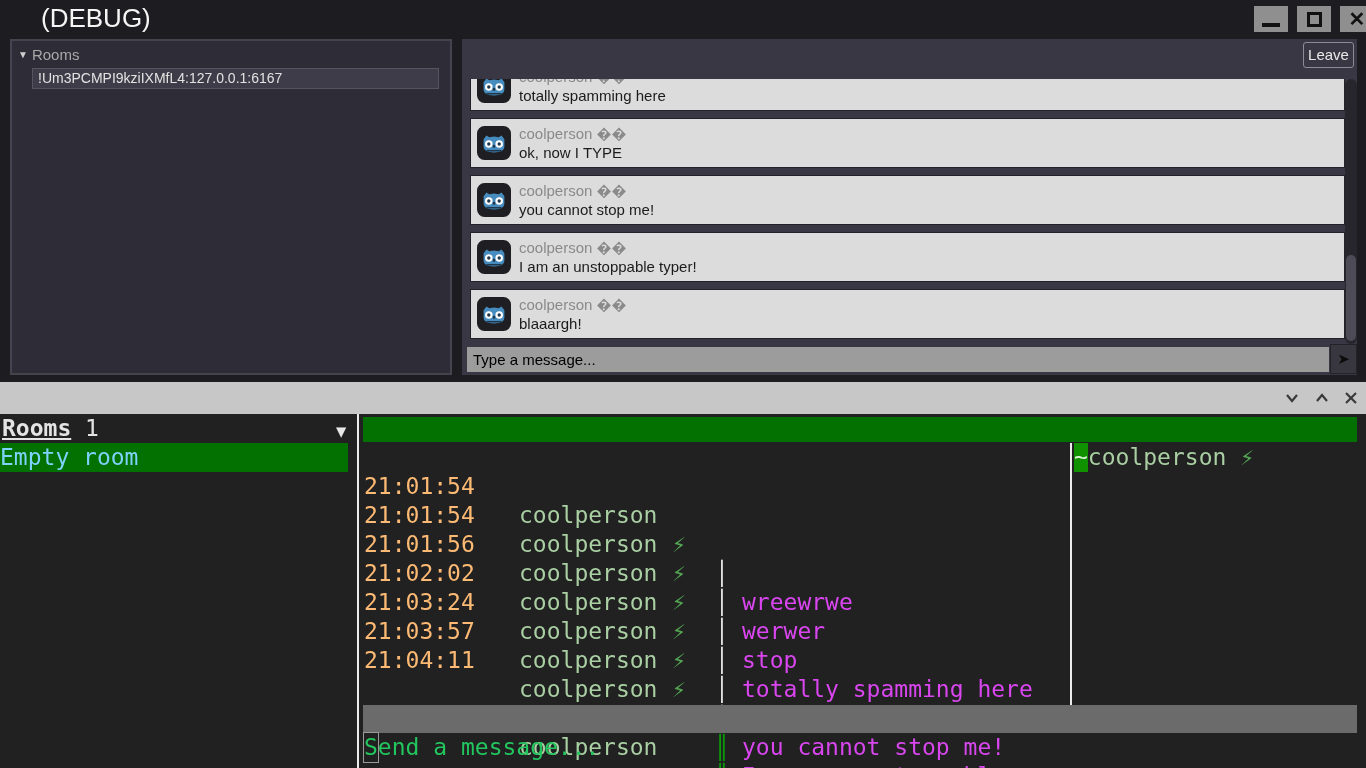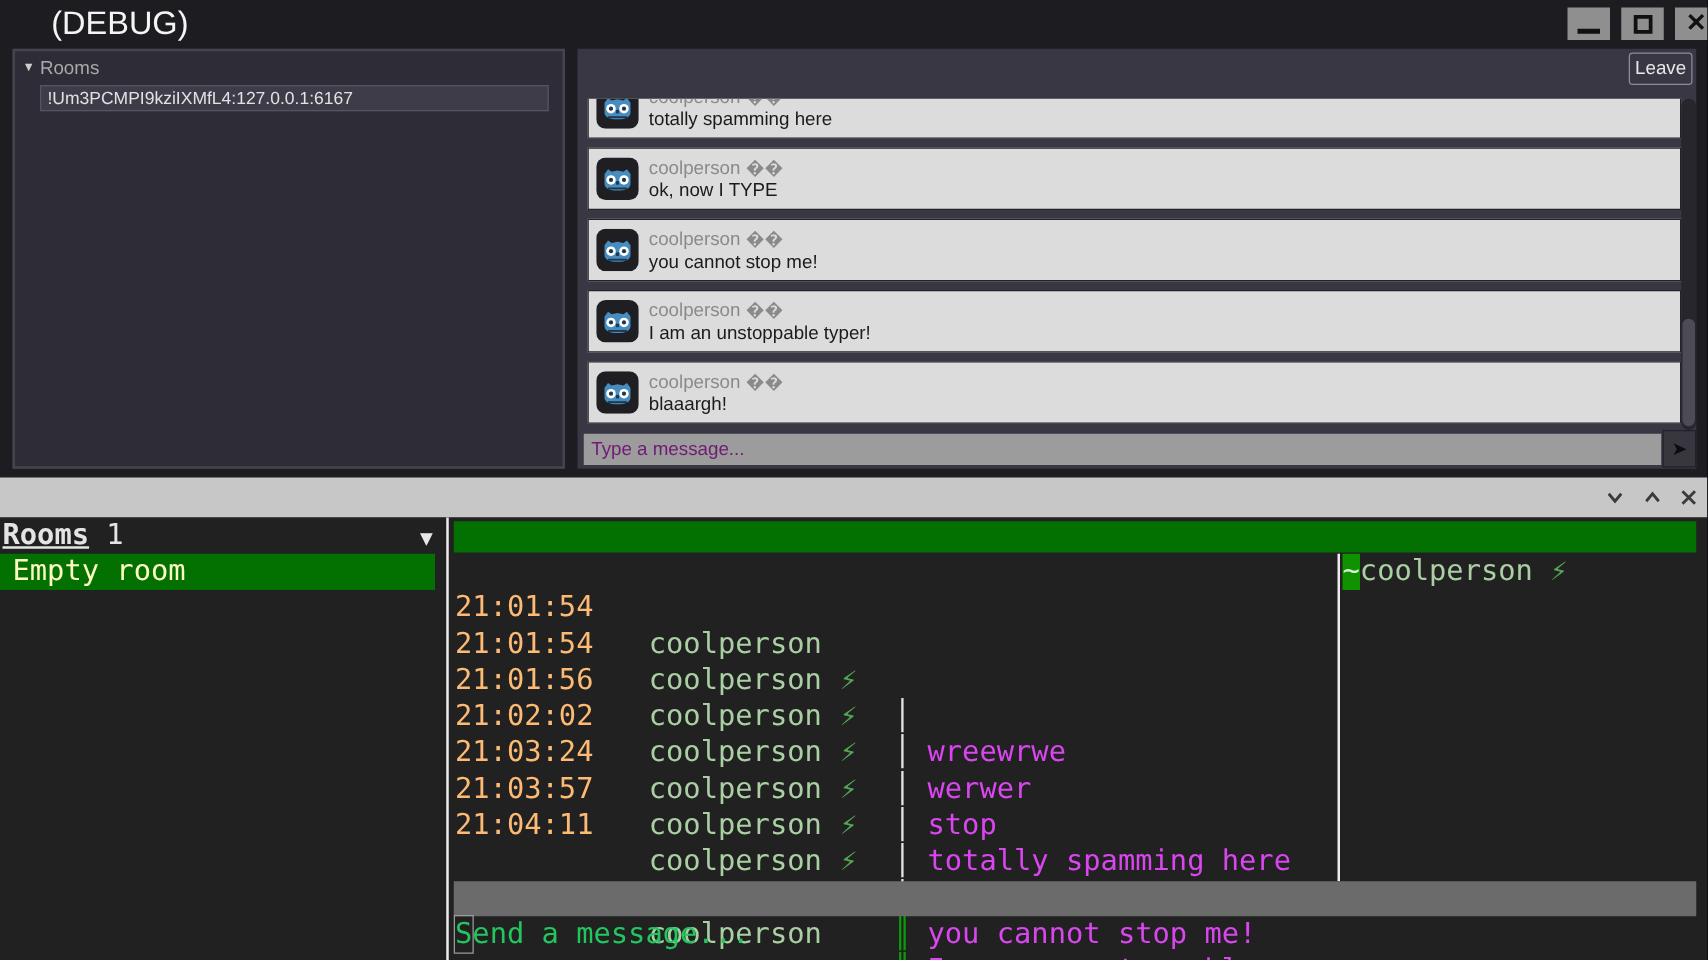--- a/index.html
+++ b/index.html
@@ -38,40 +38,40 @@
     background:#dcdcdc; border:1px solid #232229; }
   .msg-card.clipped { margin-top:-18px; }
   .avatar { position:absolute; left:6px; top:7px; width:34px; height:34px; }
   .card-sender { position:absolute; left:48px; top:4px; font-size:15px; color:#8a8a8a; white-space:nowrap; }
   .card-text   { position:absolute; left:48px; top:25px; font-size:15px; color:#1b1b1b; white-space:nowrap; }
   .chat-scrollbar { position:absolute; left:883px; top:40px; width:12px; height:265px;
     background:#27262d; border-radius:6px; }
   .chat-scroll-thumb { position:absolute; left:1px; top:176px; width:10px; height:86px;
     background:#4d4c56; border-radius:5px; }
   .chat-input { position:absolute; left:5px; top:308px; width:862px; height:25px;
-    background:#9c9c9c; color:#701a75; font-size:15px; line-height:25px; padding-left:6px; }
+    background:#9c9c9c; color:#000000; font-size:15px; line-height:25px; padding-left:6px; }
   .send-btn { position:absolute; left:868px; top:305px; width:27px; height:30px;
     background:#38373f; border:1px solid #232229; display:flex; align-items:center;
     justify-content:center; color:#0c0c0c; font-size:15px; cursor:default; }
   
   .panel-header { position:absolute; left:0; top:382px; width:1366px; height:32px; background:#c7c7c7; }
   .ph-icon { position:absolute; top:8px; width:16px; height:16px; cursor:default; }
   .ph-icon.down { left:1284px; }
   .ph-icon.up   { left:1314px; }
   .ph-icon.x    { left:1343px; }
   
   .terminal { position:absolute; left:0; top:414px; width:1366px; height:354px;
     background:#212121; font-family:"DejaVu Sans Mono", monospace;
     font-size:23px; color:#e4e4e4; }
   .t-left { position:absolute; left:0; top:0; width:357px; height:256px; }
   .t-rooms-header { position:absolute; left:2px; top:0; height:29px; line-height:29px; white-space:pre; }
   .t-rooms-label { font-weight:bold; text-decoration:underline; }
   .t-dropdown { position:absolute; left:336px; top:5px; font-size:17px; line-height:24px; color:#e8e8e8; }
   .t-room-row { position:absolute; left:0; top:29px; width:348px; height:29px;
-    background:#027102; line-height:29px; padding-left:10px; color:#fef9c3; cursor:default; }
+    background:#027102; line-height:29px; padding-left:0; color:#7dd3fc; cursor:default; }
   .t-col-divider { position:absolute; left:357px; top:0; width:2px; height:354px; background:#ececec; }
   .t-main { position:absolute; left:363px; top:0; width:994px; height:354px; }
   .topic-bar { position:absolute; left:0; top:3px; width:994px; height:25px; background:#027102; }
   .t-row { position:absolute; left:0; width:730px; height:29px; line-height:29px; white-space:pre; }
   .t-ts     { position:absolute; left:1px;   color:#fdba74; }
   .t-sender { position:absolute; left:156px; color:#a9cfa3; }
   .t-badge  { position:absolute; left:309px; color:#53a553; }
   .t-divchar{ position:absolute; left:352px; color:#e4e4e4; }
   .t-divchar.green { color:#0a9a0a; }
   .t-msg    { position:absolute; left:379px; color:#d946ef; }

